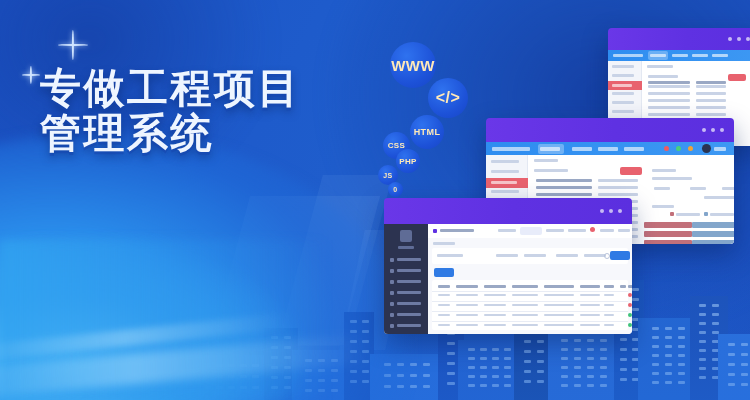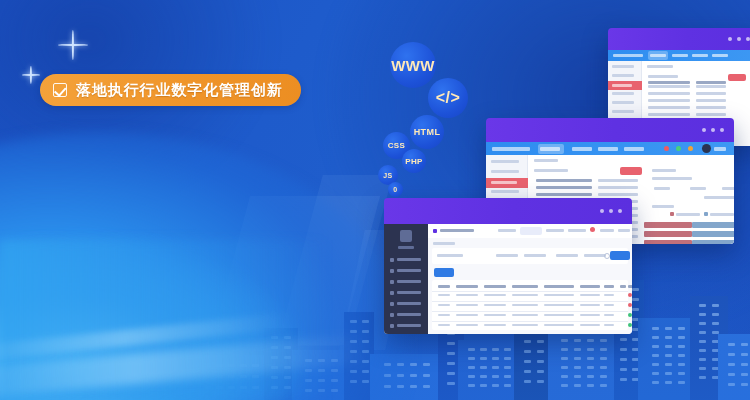--- a/index.html
+++ b/index.html
@@ -672,28 +672,26 @@
           </div>
         </div>
       </div>
     </div>
 
   <div id="bubbles">
       <div class="bub" style="left: 390px; top: 42px; width: 46px; height: 46px; font-size: 15px;">WWW</div>
       <div class="bub" style="left: 428px; top: 78px; width: 40px; height: 40px; font-size: 16px;">&lt;/&gt;</div>
       <div class="bub" style="left: 410px; top: 115px; width: 34px; height: 34px; font-size: 9px;">HTML</div>
       <div class="bub" style="left: 383px; top: 132px; width: 27px; height: 27px; font-size: 8px;">CSS</div>
-      <div class="bub" style="left: 396px; top: 149px; width: 24px; height: 24px; font-size: 8px; margin-left: 6px;">PHP</div>
+      <div class="bub" style="left: 396px; top: 149px; width: 24px; height: 24px; font-size: 8px;">PHP</div>
       <div class="bub" style="left: 378px; top: 165px; width: 20px; height: 20px; font-size: 7px;">JS</div>
       <div class="bub" style="left: 388px; top: 182px; width: 15px; height: 15px; font-size: 7px;">0</div>
     </div>
 
   <div class="copy">
     <div class="headline">
+      <div class="hl-line">专做工程项目</div>
+      <div class="hl-line">管理系统</div>
     </div>
     <div class="pills">
-      <div class="pill">
-        <span class="chk"></span>
-        <span class="pill-label">落地执行行业数字化管理创新</span>
-      </div>
     </div>
   </div>
 </div>
 
 </body></html>

